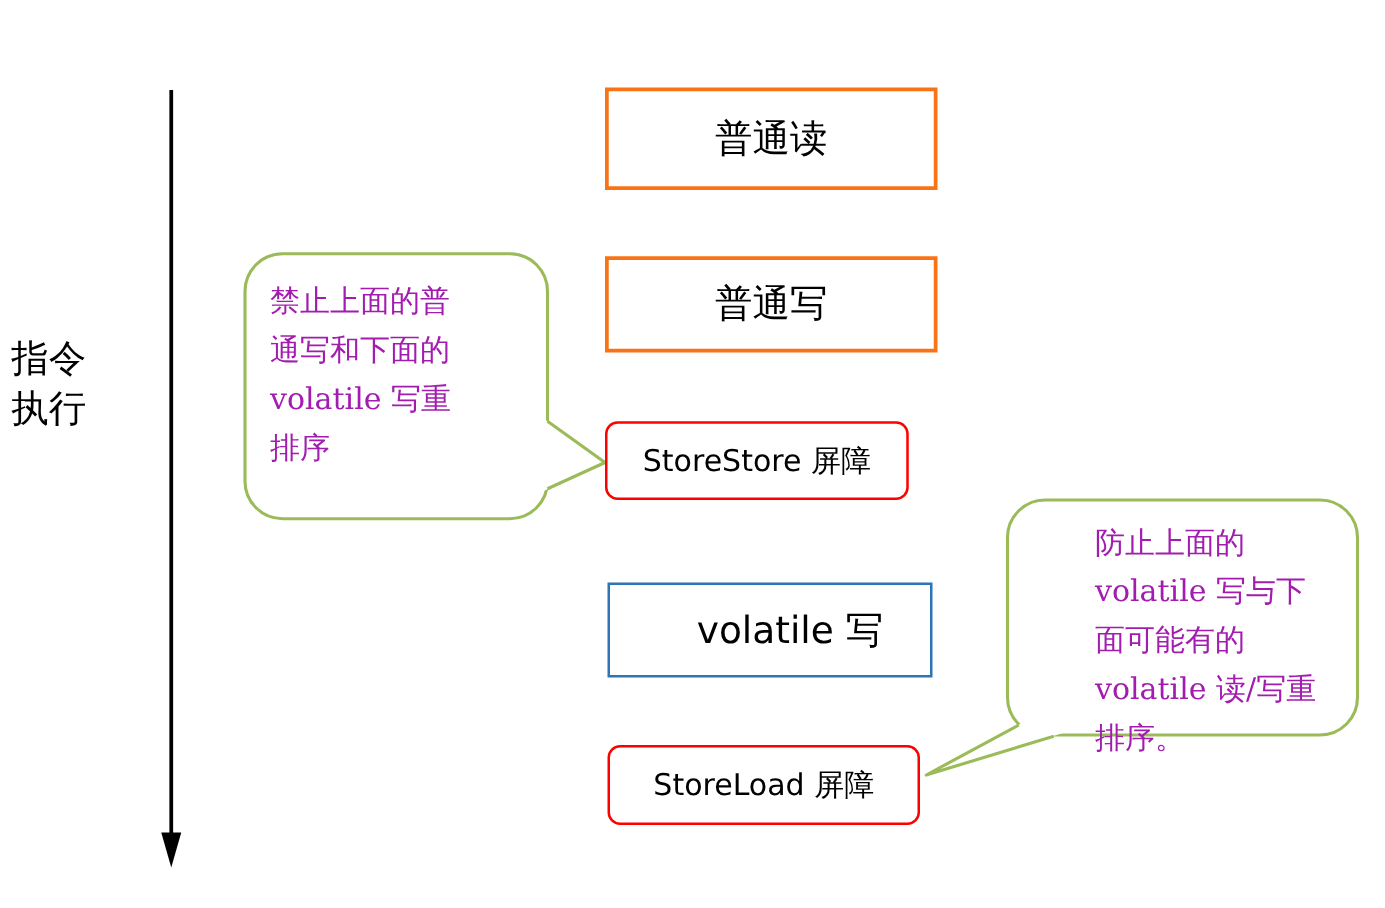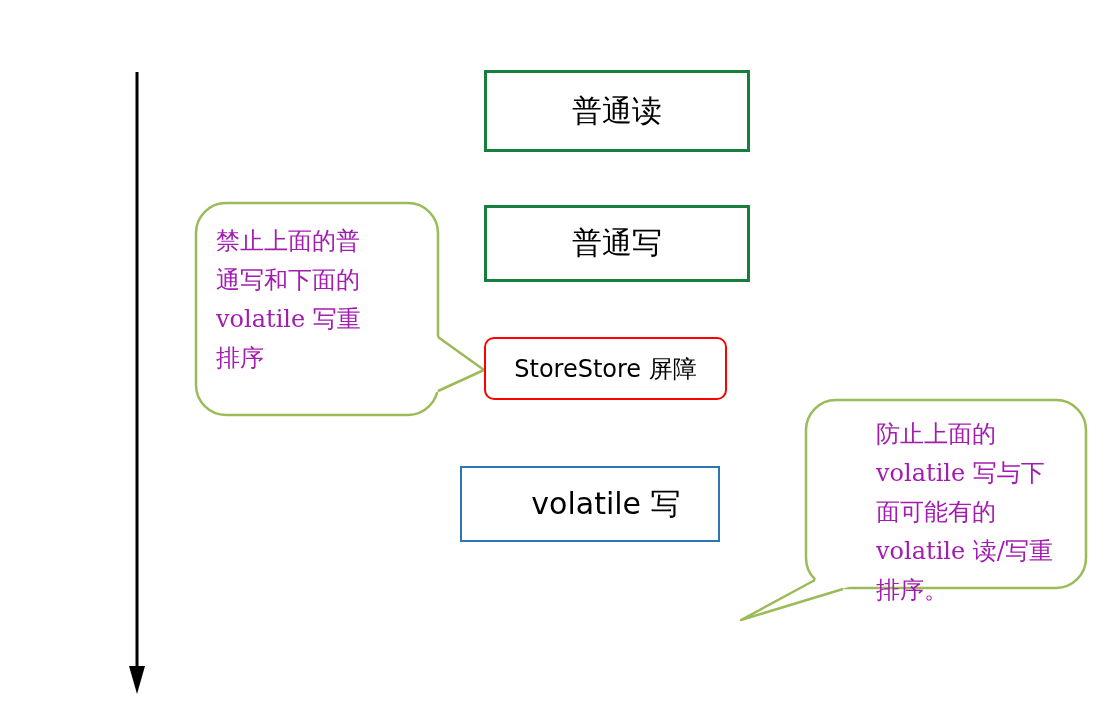--- a/index.html
+++ b/index.html
@@ -24,38 +24,38 @@
   .box {
     position: absolute;
     display: flex;
     align-items: center;
     justify-content: center;
     background: #ffffff;
     color: #000000;
     text-align: center;
   }
   .box-black {
-    border: 3px solid #15803d;
+    border: 3px solid #f97316;
     font-size: 30px;
     font-family: "DejaVu Serif", "Liberation Serif", serif;
   }
   .box-red {
     border: 2.5px solid #ff0000;
     border-radius: 10px;
     font-size: 24px;
   }
   .box-blue {
     border: 2.5px solid #2e75b6;
     font-size: 30px;
   }
 
   #box-normal-read   { left: 484px; top: 70px;  width: 266px; height: 82px; }
   #box-normal-write  { left: 484px; top: 205px; width: 266px; height: 77px; }
   #box-storestore    { left: 484px; top: 337px; width: 243px; height: 63px; }
-  #box-volatile-write{ left: 460px; top: 466px; width: 260px; height: 76px; padding-left: 32px; }
+  #box-volatile-write{ left: 486px; top: 466px; width: 260px; height: 76px; padding-left: 32px; }
   #box-storeload     { left: 486px; top: 596px; width: 250px; height: 64px; }
 
   .exec-label {
     position: absolute;
     left: 4px; top: 268px;
     width: 70px;
     font-size: 30px;
     line-height: 40px;
     color: #000000;
     text-align: center;
@@ -91,35 +91,40 @@
       <polyline points="438,337 484,370 438,391" fill="none" stroke="#9bbb59" stroke-width="2.5" stroke-linejoin="round"></polyline>
     </g>
 
     <g>
       <rect x="806" y="400" width="280" height="188" rx="30" ry="30" fill="#ffffff" stroke="#9bbb59" stroke-width="2.5"></rect>
       <polygon points="822,576 741,620 884,576" fill="#ffffff"></polygon>
       <polyline points="815,580 741,620 843,589" fill="none" stroke="#9bbb59" stroke-width="2.5" stroke-linejoin="round"></polyline>
     </g>
   </svg>
 
+  <div class="exec-label">指令
+执行</div>
 
   <div class="box box-black" id="box-normal-read">
     <span>普通读</span>
   </div>
 
   <div class="box box-black" id="box-normal-write">
     <span>普通写</span>
   </div>
 
   <div class="box box-red" id="box-storestore">
     <span>StoreStore 屏障</span>
   </div>
 
   <div class="box box-blue" id="box-volatile-write">
     <span>volatile 写</span>
   </div>
 
+  <div class="box box-red" id="box-storeload">
+    <span>StoreLoad 屏障</span>
+  </div>
 
   <div class="callout-text" id="left-callout-text">禁止上面的普通写和下面的volatile 写重排序</div>
 
   <div class="callout-text" id="right-callout-text">防止上面的volatile 写与下面可能有的 volatile 读/写重排序。</div>
 
 </div>
 
 </body></html>

